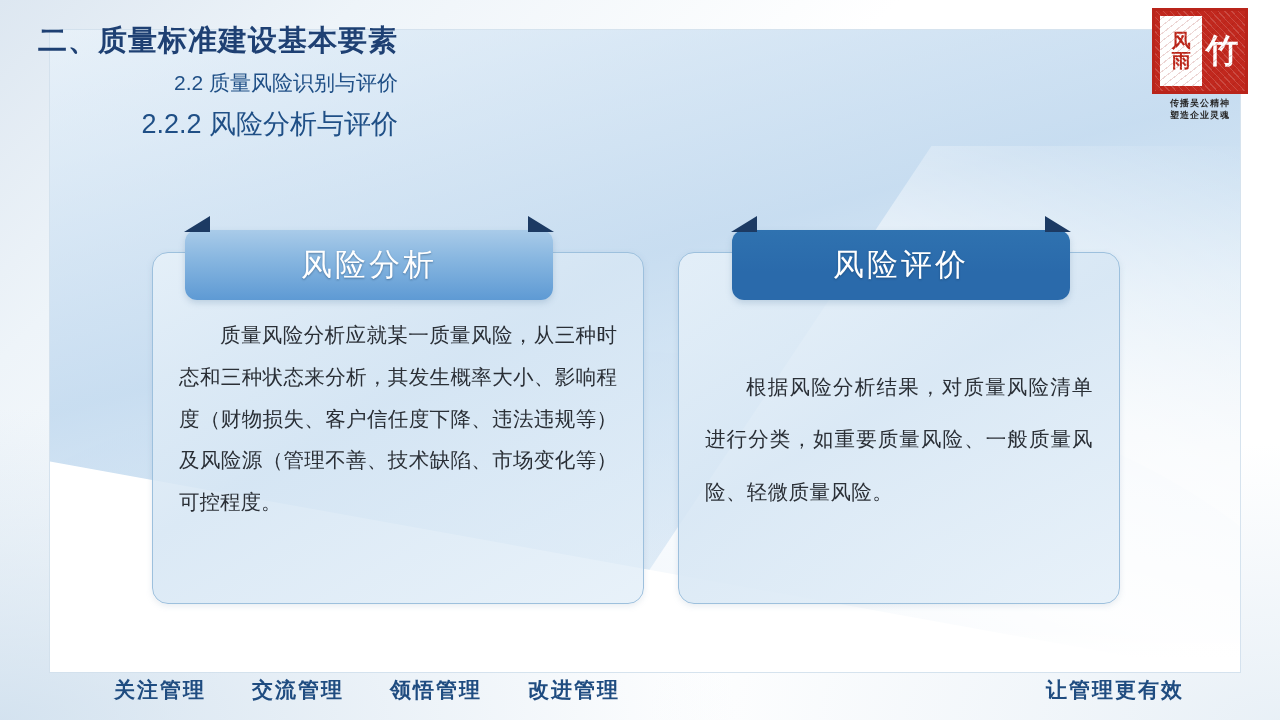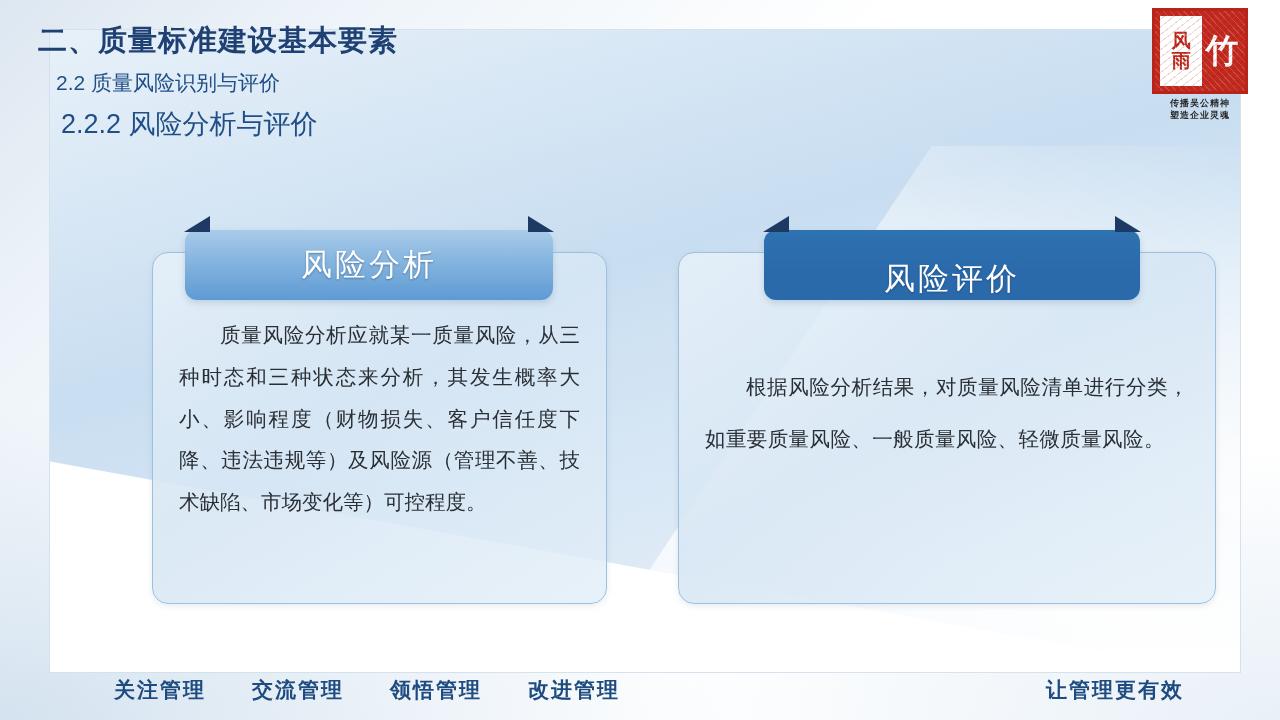--- a/index.html
+++ b/index.html
@@ -100,20 +100,21 @@
     height: 7%;
     background: linear-gradient(180deg, rgba(255,255,255,0.0) 0%, #ffffff 70%);
   }
 
   
   .heading-block {
     position: absolute;
     left: 38px;
     top: 22px;
     z-index: 6;
+    text-align: right;
   }
   .h-main {
     font-size: 29px;
     font-weight: bold;
     color: #1e4073;
     letter-spacing: 1px;
     line-height: 1.25;
     white-space: nowrap;
   }
   .h-sub1 {
@@ -201,22 +202,22 @@
     position: absolute;
     top: 252px;
     height: 352px;
     border: 1px solid #9dc0dd;
     border-radius: 16px;
     box-sizing: border-box;
     background: linear-gradient(150deg, rgba(231,241,249,0.85) 0%, rgba(214,230,244,0.88) 45%, rgba(226,238,248,0.8) 100%);
     box-shadow: 0 2px 6px rgba(120,150,180,0.18);
     z-index: 4;
   }
-  #card-left  { left: 152px; width: 455px; }
-  #card-right { left: 678px; width: 538px; }
+  #card-left  { left: 152px; width: 492px; }
+  #card-right { left: 678px; width: 442px; }
 
   .card-body {
     position: absolute;
     left: 26px;
     right: 26px;
     color: #2a2f36;
     font-family: "DejaVu Serif", "Liberation Serif", serif;
     font-size: 20.5px;
     text-align: justify;
     text-justify: inter-ideograph;
@@ -242,24 +243,23 @@
     z-index: 7;
     box-shadow: 0 3px 6px rgba(100,135,170,0.28);
   }
   #banner-left {
     left: 185px;
     width: 368px;
     background: linear-gradient(180deg, #a9cbe9 0%, #87b6e0 42%, #5e9ad4 100%);
     font-family: Liberation Serif, serif;
   }
   #banner-right {
-    left: 764px;
-    width: 376px;
+    left: 732px;
+    width: 338px;
     background: linear-gradient(180deg, #2f72b0 0%, #2a6aab 60%, #2a6aab 100%);
-    align-items: flex-end;
   }
   
   .fold {
     position: absolute;
     top: -14px;
     width: 26px;
     height: 16px;
     background: #1c3a63;
     z-index: 6;
   }

